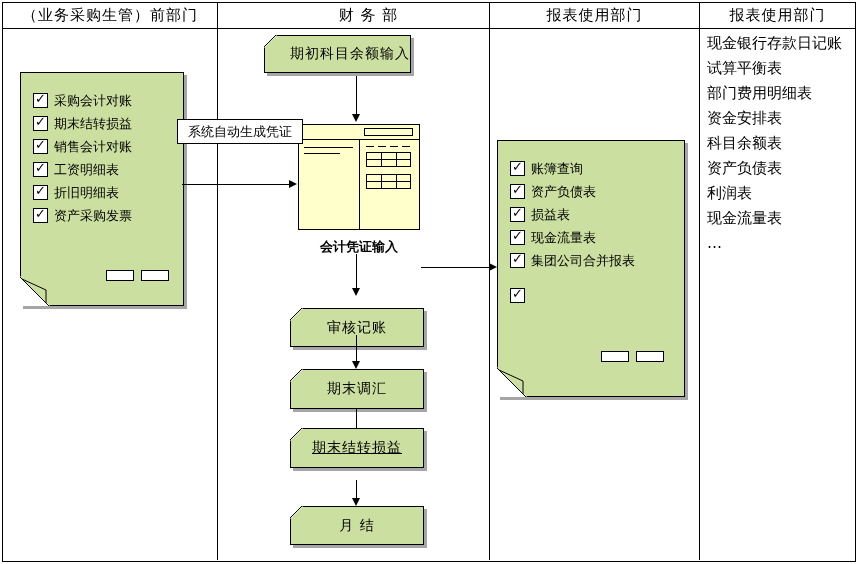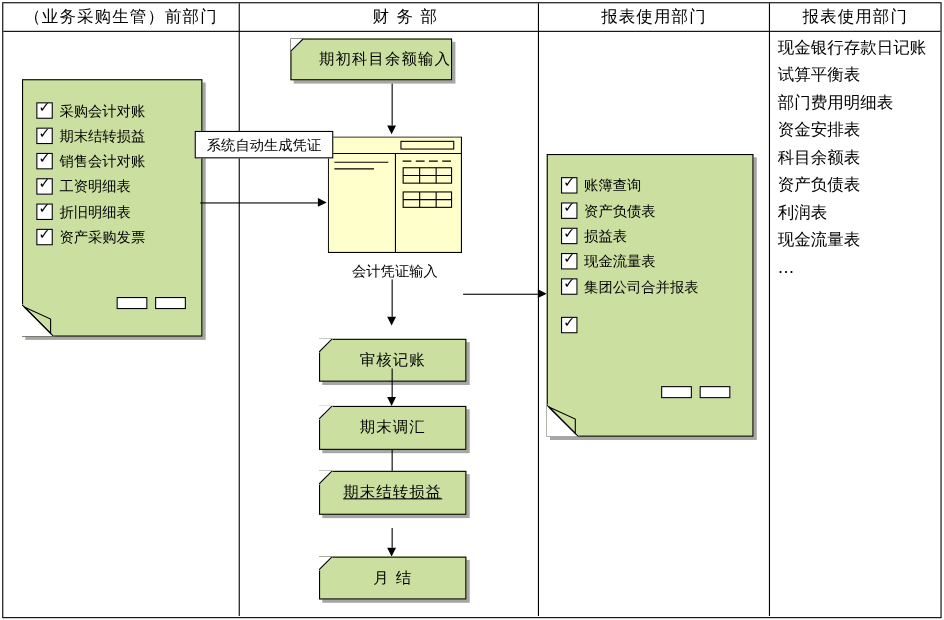--- a/index.html
+++ b/index.html
@@ -25,21 +25,21 @@
   .mini-rect { width:26px; height:9px; background:#fff; border:1px solid #000; }
   .fold-bl { position:absolute; left:-1px; bottom:-1px; }
   .fold-tl { position:absolute; left:-1px; top:-1px; }
 
   .card { position:absolute; background:var(--shape-fill,#cbe0a0); border:1px solid #000;
           box-shadow:3px 3px 0 var(--shadow,#a6a6a6); display:flex; align-items:center; justify-content:center;
           font-size:14px; letter-spacing:1px; }
 
   .label-box { position:absolute; background:#fff; border:1px solid #000; font-size:13px;
                display:flex; align-items:center; justify-content:center; z-index:6; }
-  .caption { position:absolute; font-size:13px; text-align:center; }
+  .caption { position:absolute; font-size:13px; text-align:center;font-weight:bold; }
 
   .varrow { position:absolute; width:1px; background:#000; }
   .varrow::after { content:""; position:absolute; left:-4px; bottom:-8px; width:0; height:0;
                    border-left:4px solid transparent; border-right:4px solid transparent; border-top:8px solid #000; }
   .harrow { position:absolute; height:1px; background:#000; }
   .harrow::after { content:""; position:absolute; top:-4px; right:-8px; width:0; height:0;
                    border-top:4px solid transparent; border-bottom:4px solid transparent; border-left:8px solid #000; }
 
   .report-lines { position:absolute; left:707px; top:31px; width:152px; }
   .report-line { font-size:15px; line-height:25px; white-space:nowrap; }

